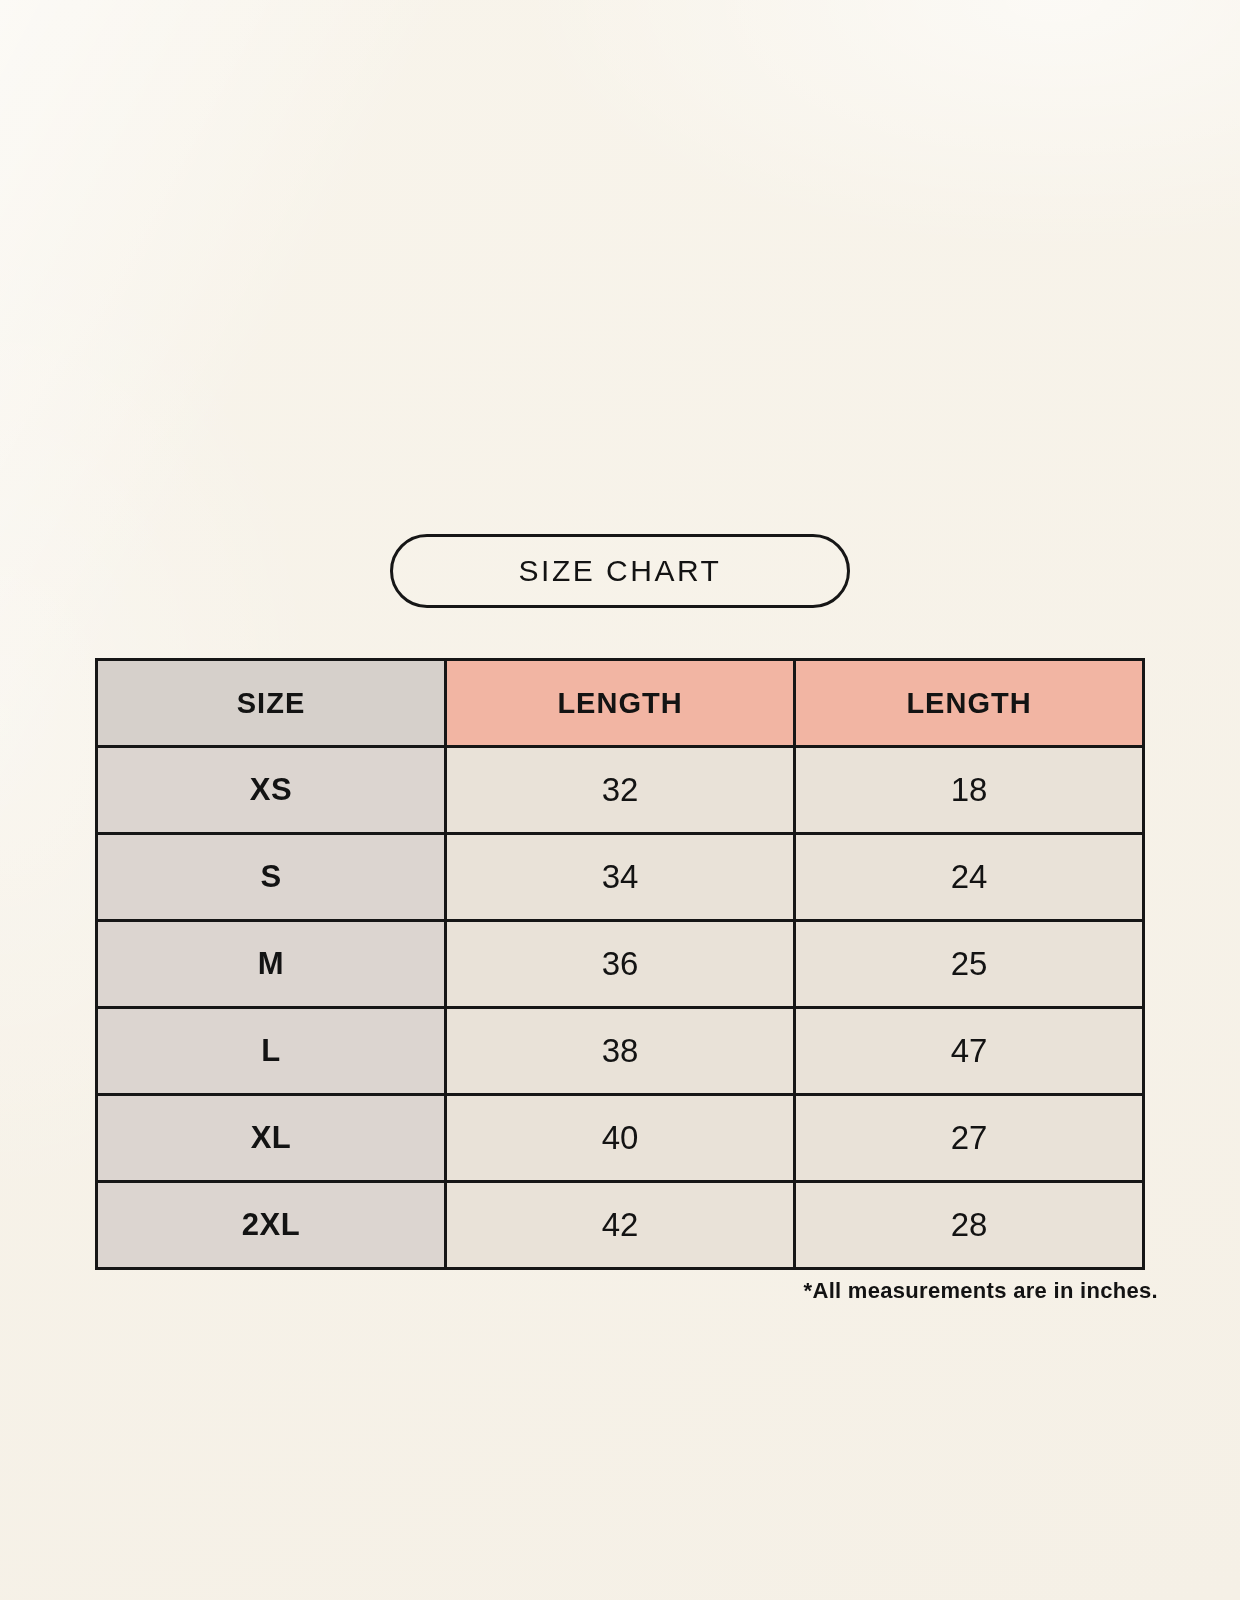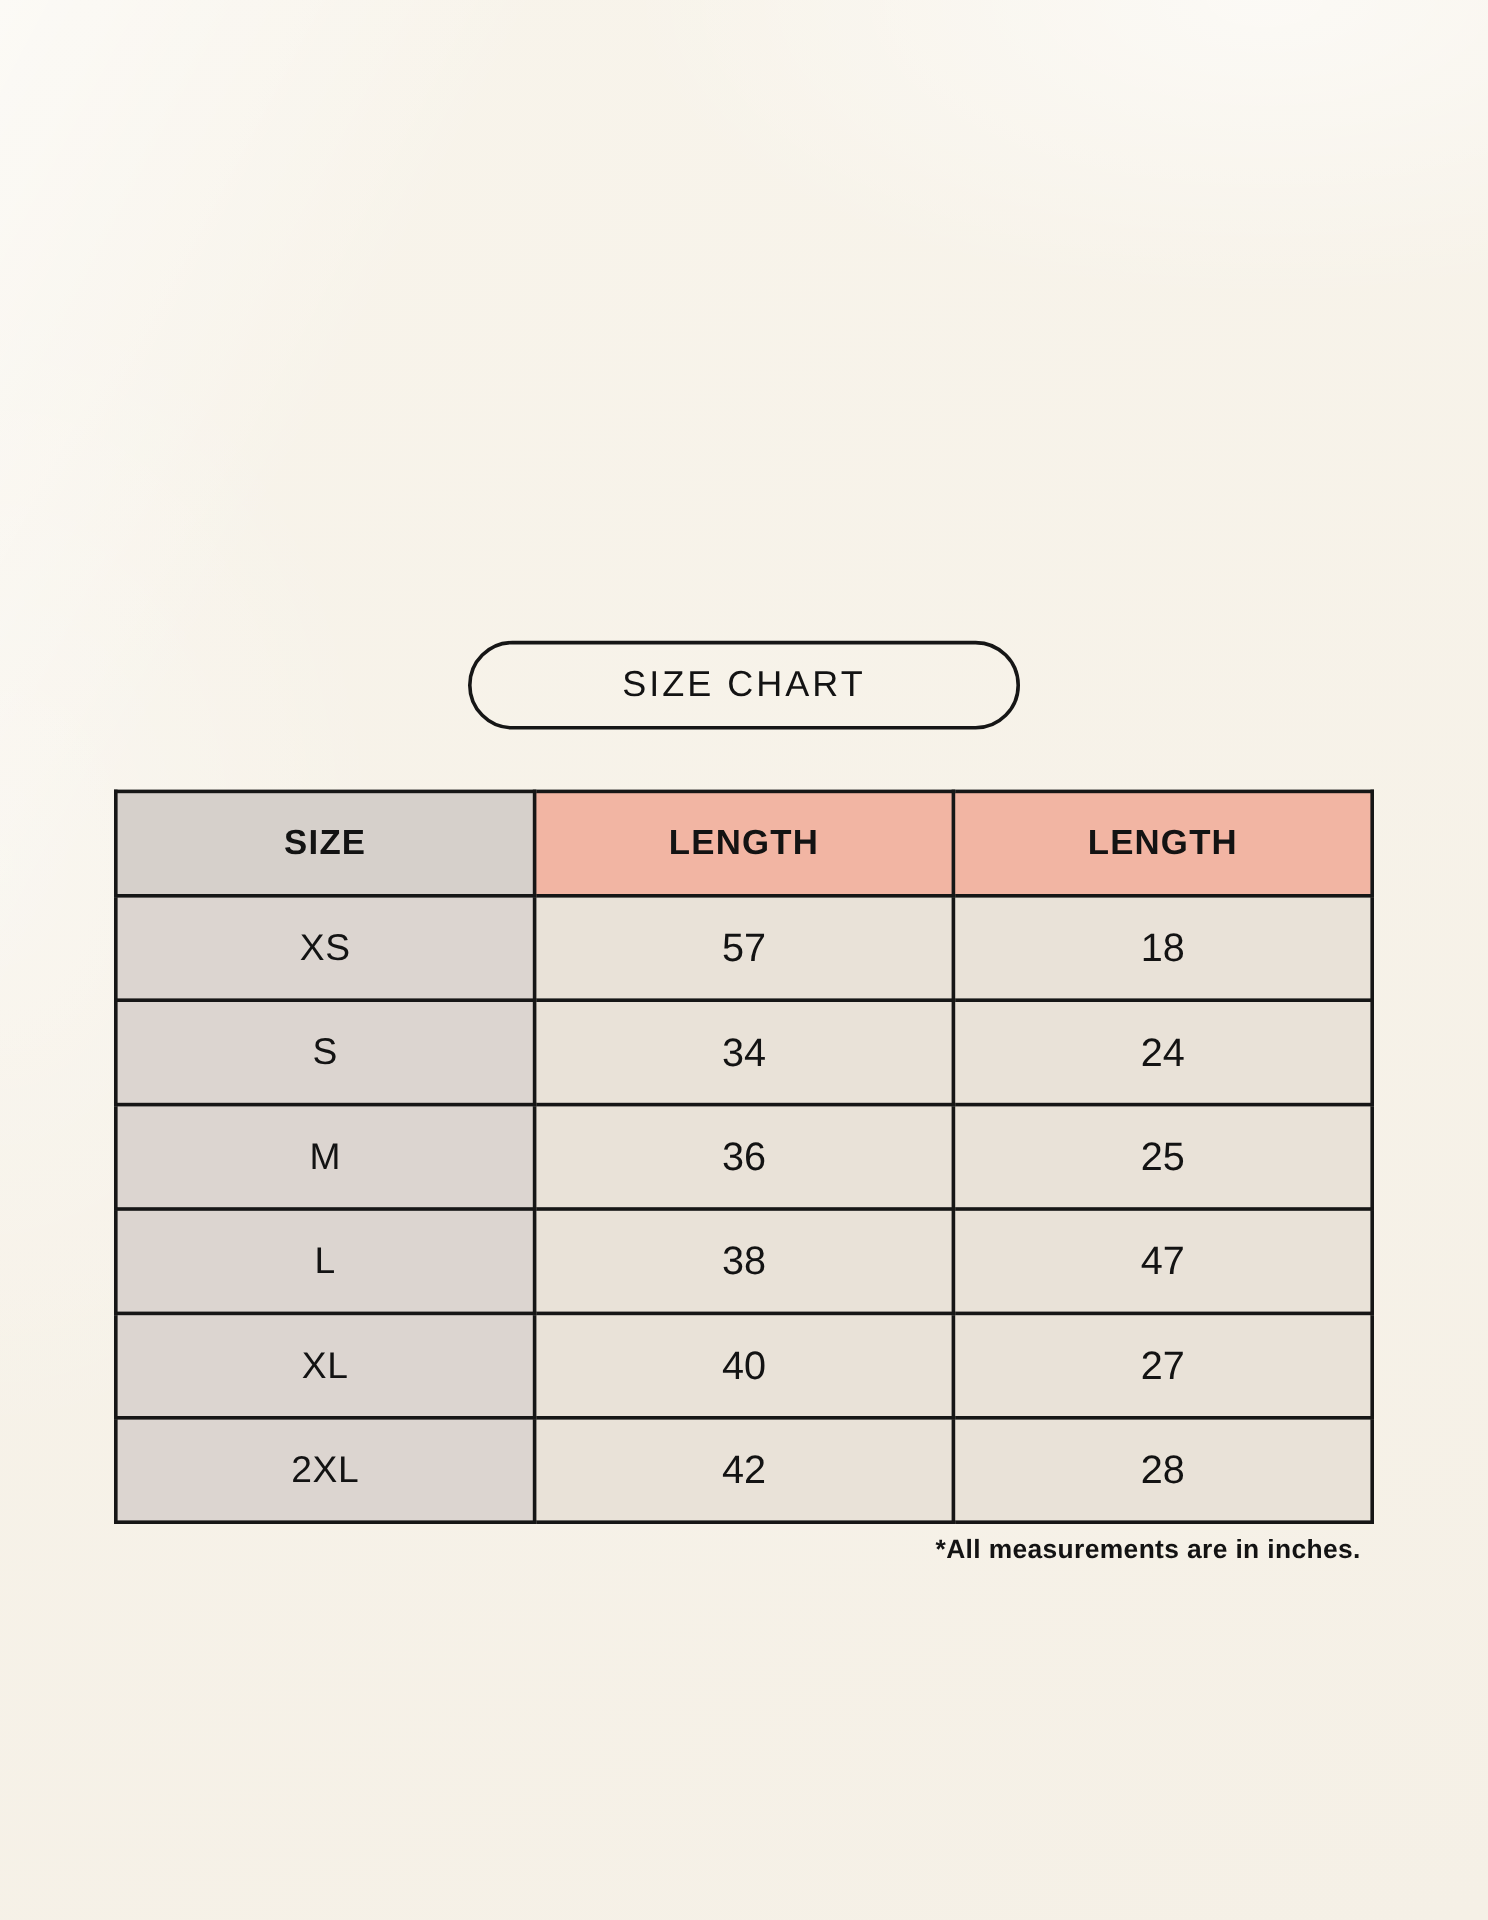--- a/index.html
+++ b/index.html
@@ -97,34 +97,34 @@
   }
   th.col-measure {
     background: #f2b5a3;
     font-size: 29px;
     font-weight: bold;
     letter-spacing: 1px;
   }
   td.size-label {
     background: #dcd5d0;
     font-size: 31px;
-    font-weight: normal;
+    font-weight: bold;
     letter-spacing: 0.5px;
   }
   td.value-cell {
     background: #e9e2d8;
     font-size: 33px;
     font-weight: 400;
   }
 
   
   .footnote {
     position: absolute;
     top: 1278px;
-    right: 106px;
+    right: 82px;
     font-size: 22px;
     font-weight: bold;
     letter-spacing: 0.3px;
     color: #131313;
   }
 </style>
 </head>
 <body>
 
 <div class="poster">
@@ -139,21 +139,21 @@
       <thead>
         <tr>
           <th class="col-size">SIZE</th>
           <th class="col-measure">LENGTH</th>
           <th class="col-measure">LENGTH</th>
         </tr>
       </thead>
       <tbody>
         <tr>
           <td class="size-label">XS</td>
-          <td class="value-cell">57</td>
+          <td class="value-cell">32</td>
           <td class="value-cell">18</td>
         </tr>
         <tr>
           <td class="size-label">S</td>
           <td class="value-cell">34</td>
           <td class="value-cell">24</td>
         </tr>
         <tr>
           <td class="size-label">M</td>
           <td class="value-cell">36</td>

